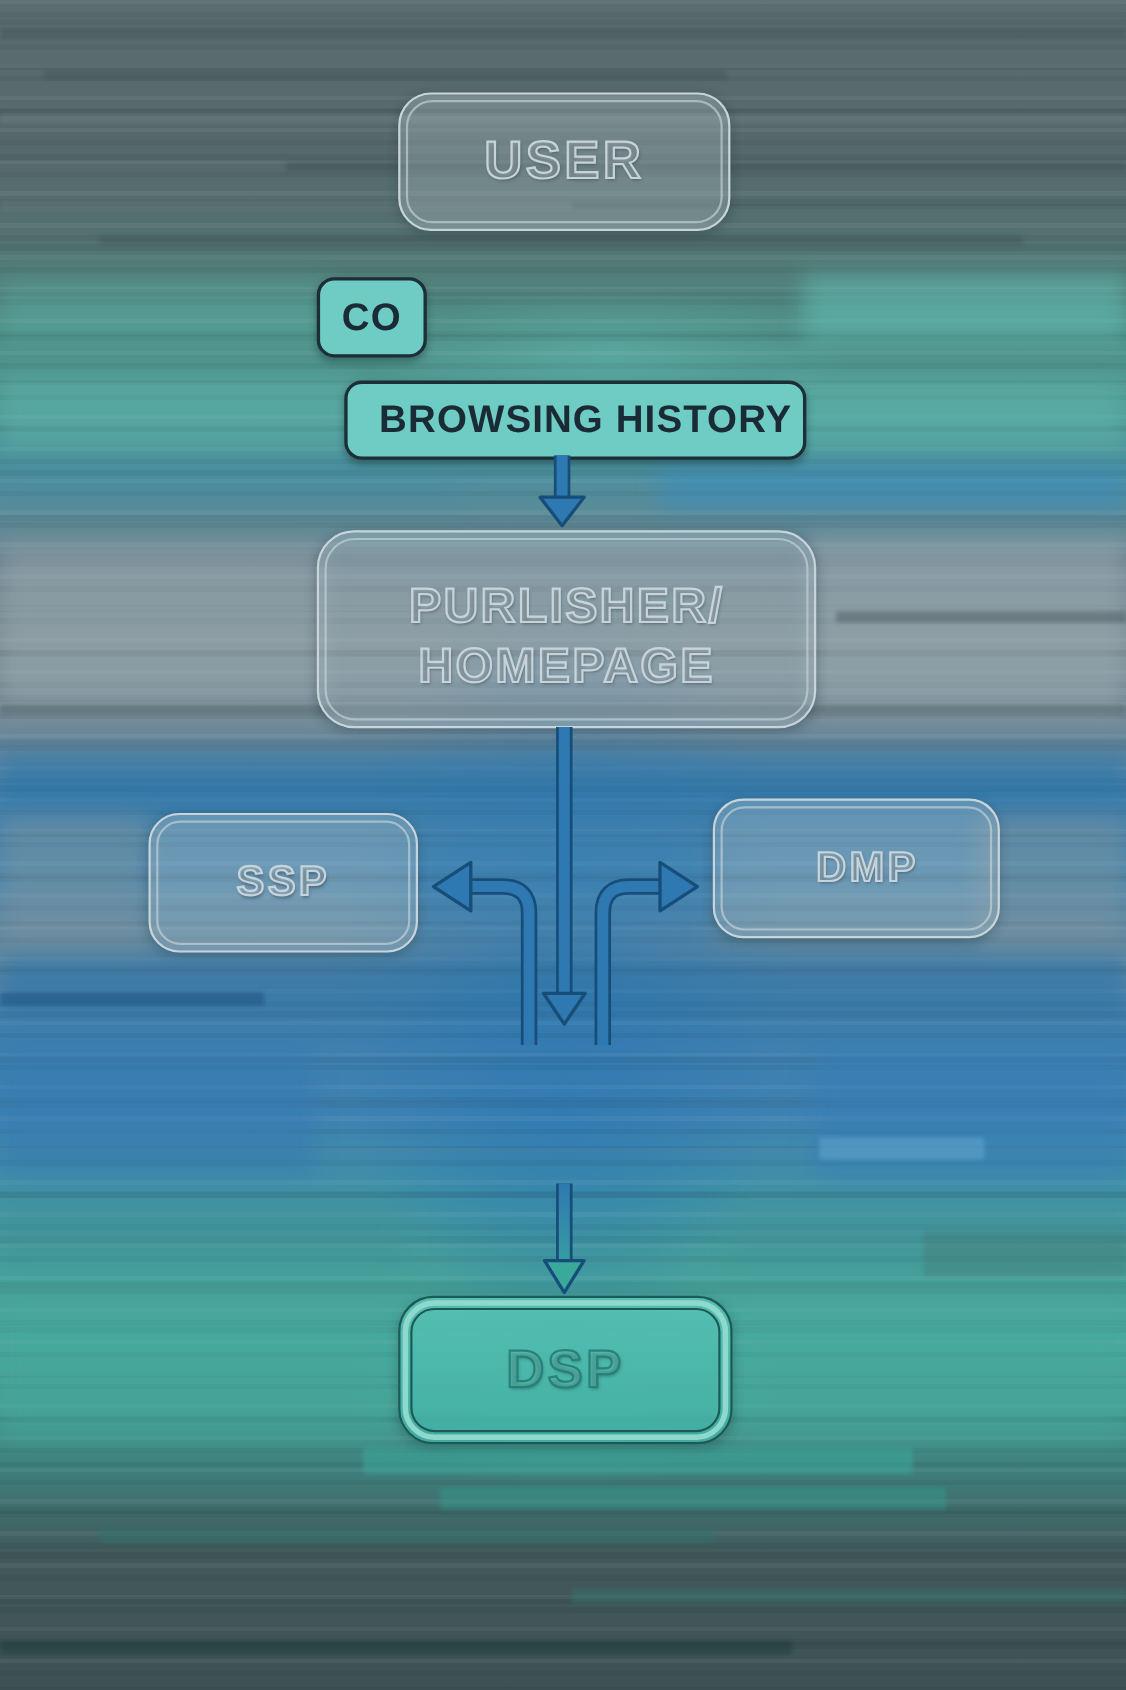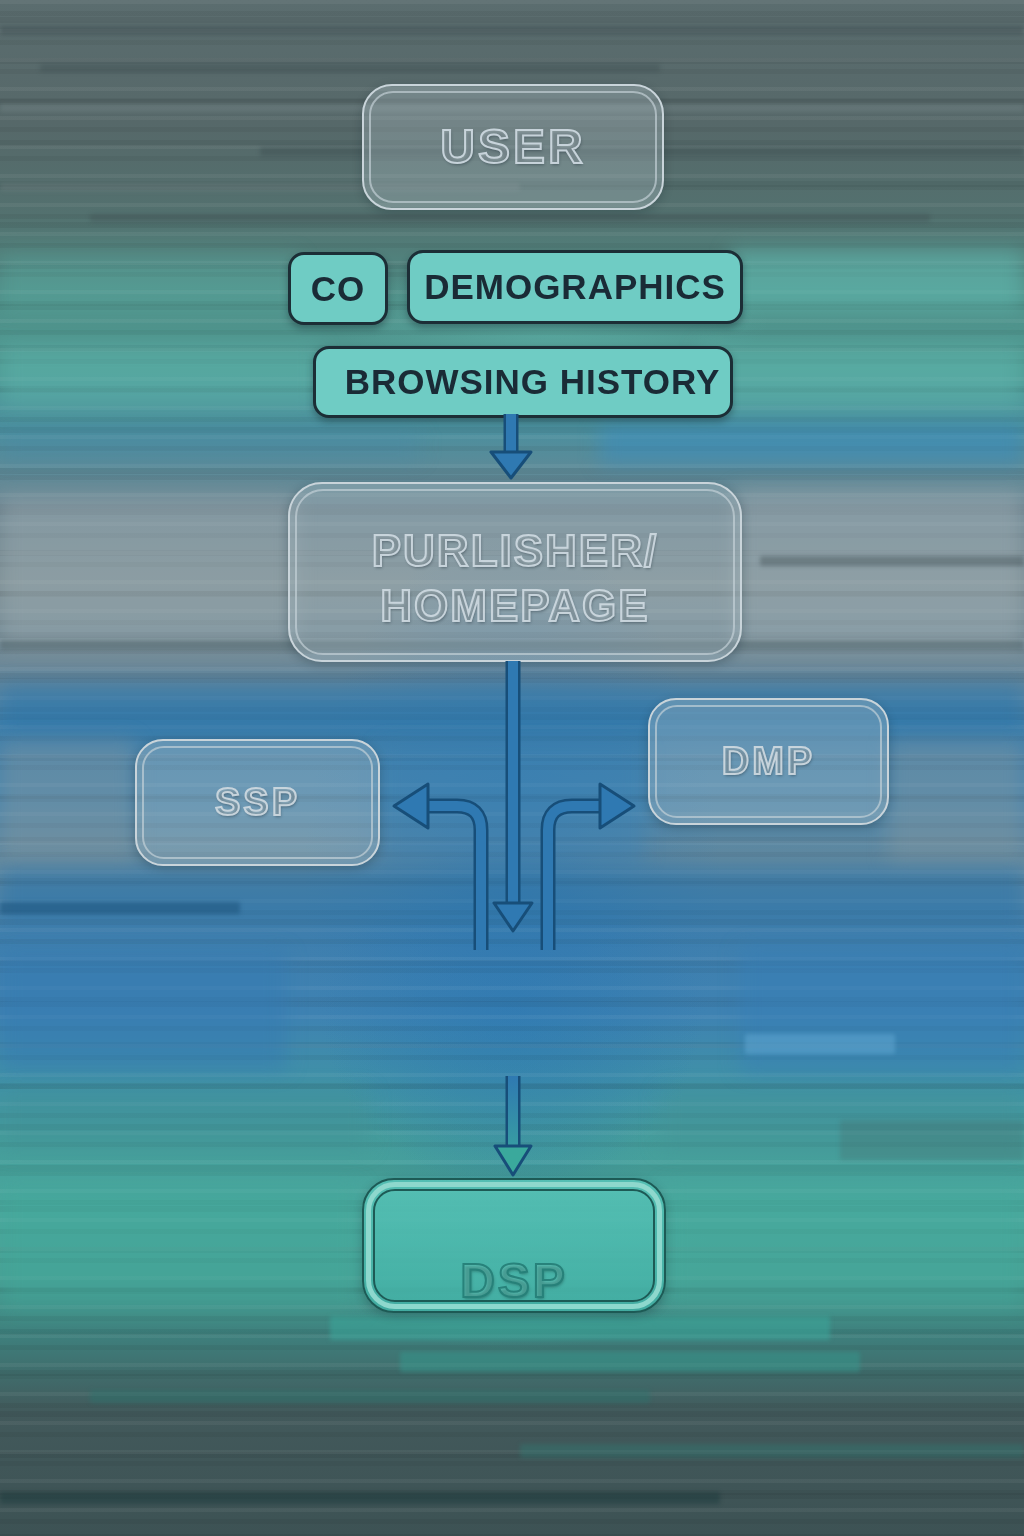--- a/index.html
+++ b/index.html
@@ -51,21 +51,20 @@
     background:linear-gradient(180deg, rgba(74,138,190,0.55), rgba(56,118,168,0.52));
   }
   .box-exchange::before{inset:2px;border:5px solid var(--exchange-band);border-radius:calc(var(--r) - 3px);}
   .box-exchange::after{
     content:"";position:absolute;inset:9px;border-radius:calc(var(--r) - 10px);
     border:2px solid var(--exchange-border);pointer-events:none;
   }
   .box-dsp{
     border:2px solid var(--dsp-border);
     background:linear-gradient(180deg, rgba(86,194,182,0.88), rgba(66,176,165,0.85));
-    align-items:flex-end;
   }
   .box-dsp::before{inset:2px;border:5px solid var(--dsp-band);border-radius:calc(var(--r) - 3px);}
   .box-dsp::after{
     content:"";position:absolute;inset:9px;border-radius:calc(var(--r) - 10px);
     border:2px solid var(--dsp-border);pointer-events:none;
   }
   
   .ghost{
     font-weight:700;letter-spacing:3px;
     color:rgba(212,224,230,0.30);
@@ -141,37 +140,34 @@
   <div class="streak" style="top:1492px;left:0;width:720px;height:12px;background:rgba(25,55,58,0.45);"></div>
   <div class="streak" style="top:1120px;left:840px;width:184px;height:40px;background:rgba(70,110,110,0.30);"></div>
 
   <div class="node box-gray" style="left:362px;top:84px;width:298px;height:122px;--r:30px;">
     <span class="ghost t48">USER</span>
   </div>
 
   <div class="tag" style="left:288px;top:252px;width:94px;height:67px;">
     <span>CO</span>
   </div>
-  <div class="tag" style="left:407px;top:250px;width:330px;height:68px;">
-    <span>DEMOGRAPHICS</span>
-  </div>
   <div class="tag" style="left:313px;top:346px;width:395px;height:66px;padding-left:19px;">
     <span>BROWSING HISTORY</span>
   </div>
 
   <div class="node box-gray" style="left:288px;top:482px;width:450px;height:176px;--r:34px;">
     <span class="ghost t44">PURLISHER/
 HOMEPAGE</span>
   </div>
 
   <div class="node box-gray" style="left:135px;top:739px;width:241px;height:123px;--r:28px;">
     <span class="ghost t46">SSP</span>
   </div>
 
-  <div class="node box-gray" style="left:648px;top:698px;width:237px;height:123px;--r:28px;">
+  <div class="node box-gray" style="left:648px;top:726px;width:237px;height:123px;padding-left:20px;--r:28px;">
     <span class="ghost t46">DMP</span>
   </div>
 
 
   <div class="node box-dsp" style="left:362px;top:1178px;width:300px;height:131px;--r:32px;">
     <span class="ghost ghost-dsp t48">DSP</span>
   </div>
 
   <svg id="arrows" width="1024" height="1536" viewBox="0 0 1024 1536">
     <defs>

